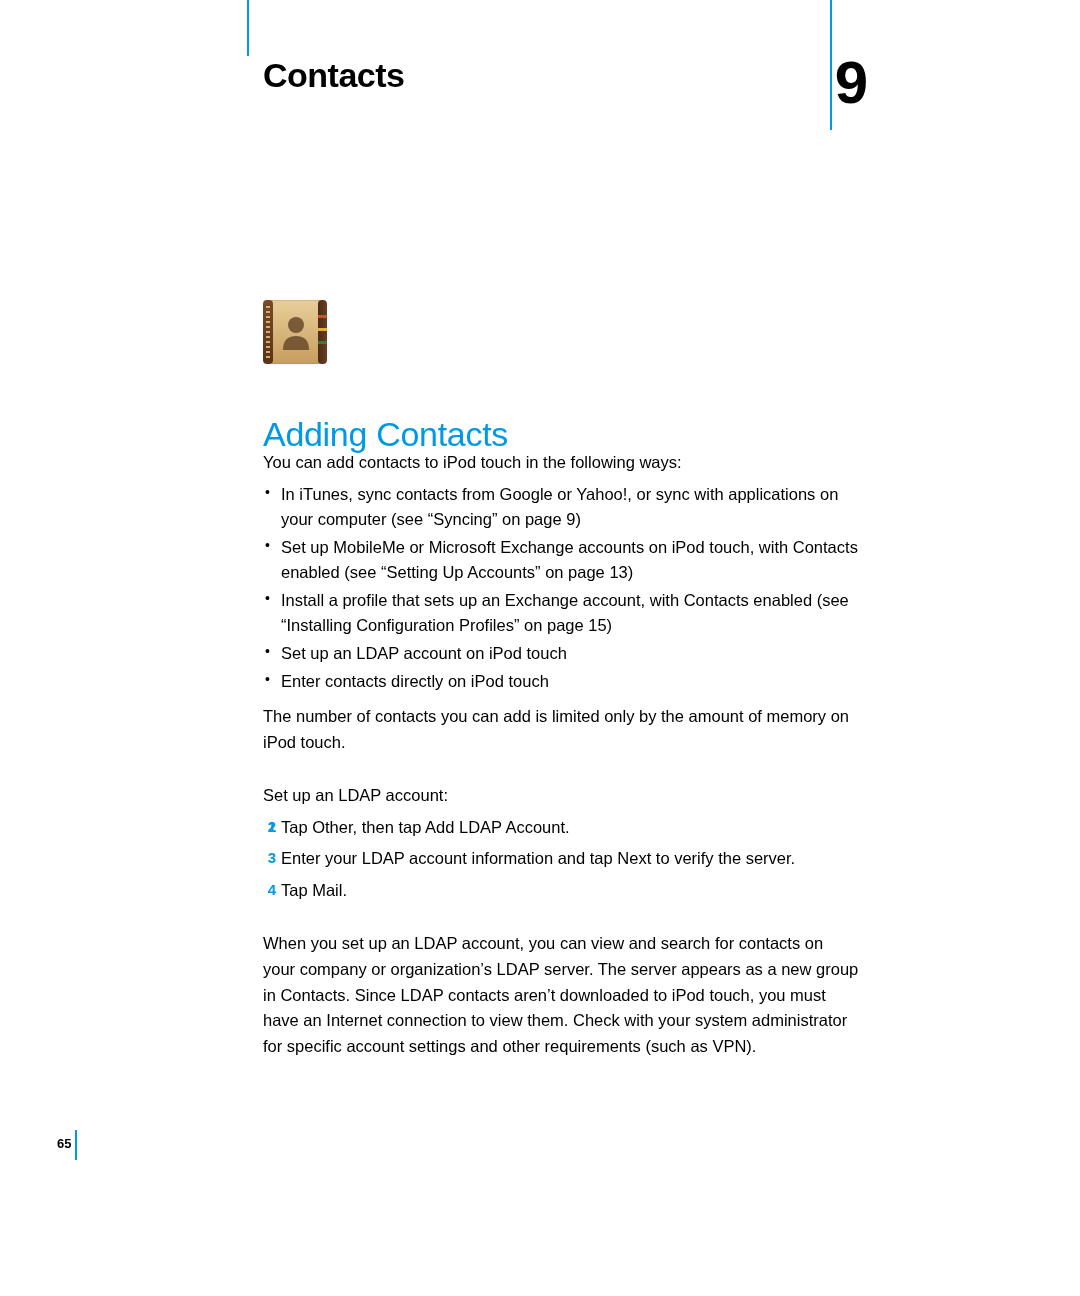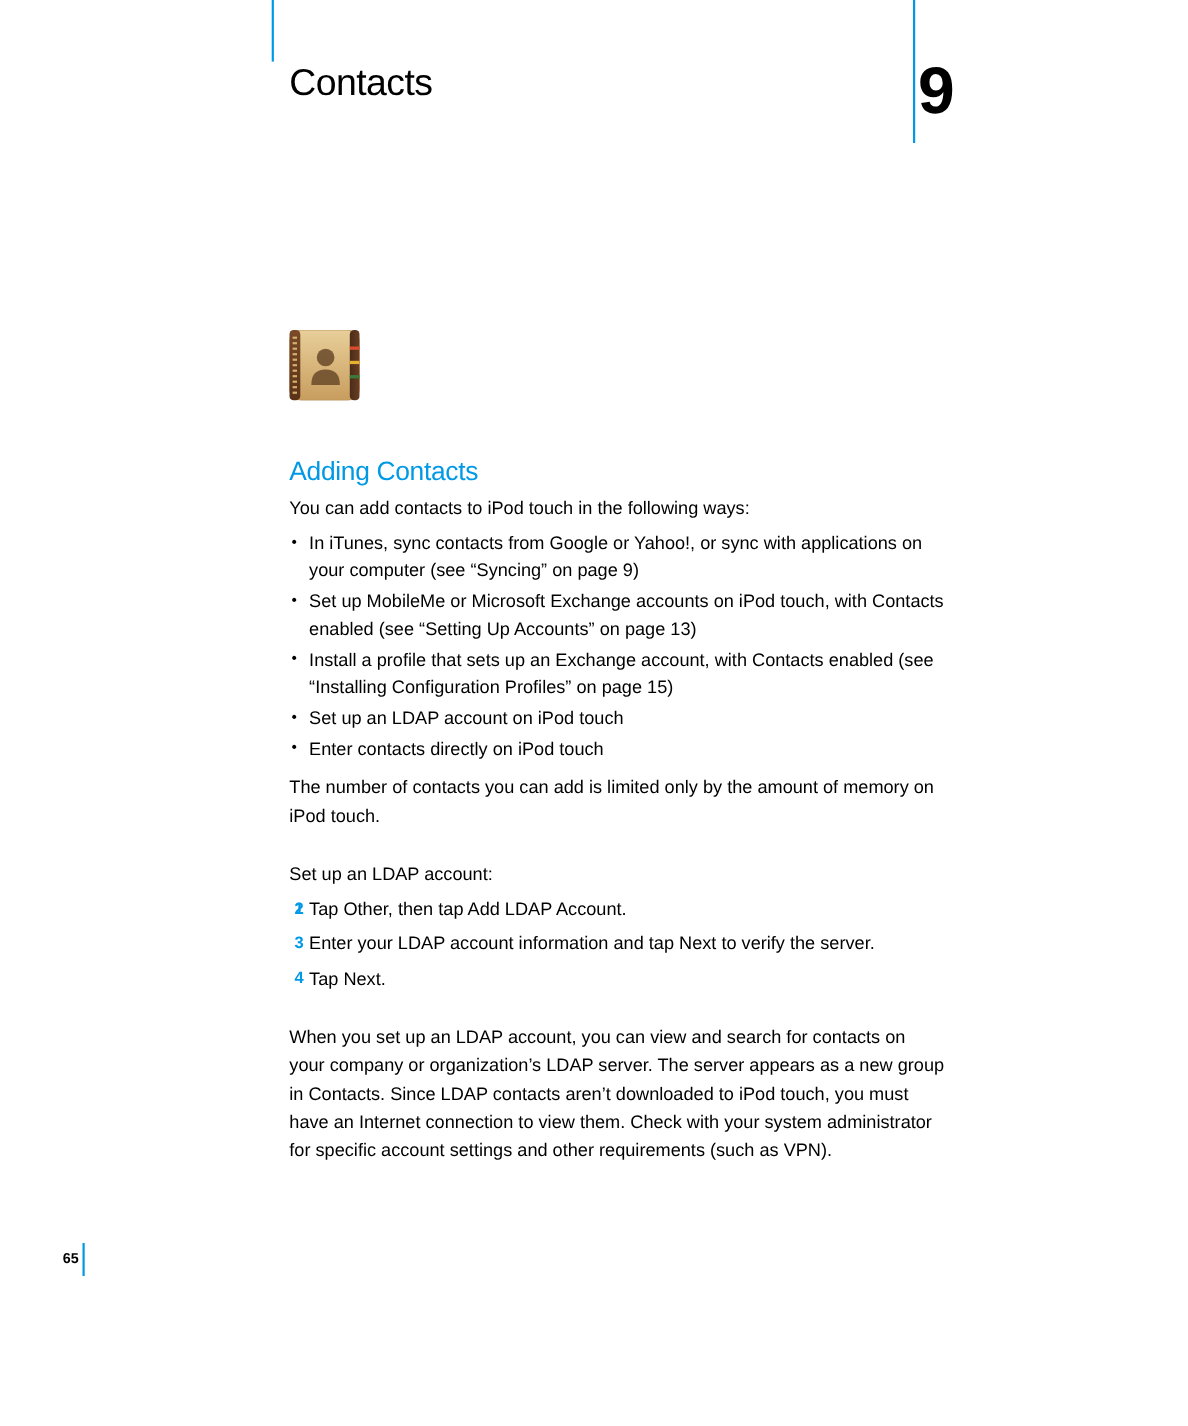--- a/index.html
+++ b/index.html
@@ -34,21 +34,21 @@
     top: 1130px;
     width: 2px;
     height: 30px;
     background: #0099e6;
   }
   .chapter-title {
     position: absolute;
     left: 263px;
     top: 56px;
     font-size: 34px;
-    font-weight: 400;
+    font-weight: 700;
     color: #000;
     letter-spacing: -0.5px;
   }
   .chapter-number {
     position: absolute;
     right: 212px;
     top: 48px;
     font-size: 60px;
     font-weight: 700;
     color: #000;
@@ -57,21 +57,21 @@
     position: absolute;
     left: 263px;
     top: 300px;
     width: 64px;
     height: 64px;
   }
   .section-heading {
     position: absolute;
     left: 263px;
     top: 415px;
-    font-size: 24px;
+    font-size: 34px;
     font-weight: 400;
     color: #0099e6;
     letter-spacing: -0.3px;
   }
   .content {
     position: absolute;
     left: 263px;
     top: 450px;
     width: 596px;
     font-size: 16.5px;
@@ -196,19 +196,19 @@
     <div class="step">
       <span class="num">2</span>
       <span>Tap Other, then tap Add LDAP Account.</span>
     </div>
     <div class="step">
       <span class="num">3</span>
       <span>Enter your LDAP account information and tap Next to verify the server.</span>
     </div>
     <div class="step">
       <span class="num">4</span>
-      <span>Tap Next.</span>
+      <span>Tap Mail.</span>
     </div>
   </div>
   <p class="para-ldap">When you set up an LDAP account, you can view and search for contacts on your company or organization’s LDAP server. The server appears as a new group in Contacts. Since LDAP contacts aren’t downloaded to iPod touch, you must have an Internet connection to view them. Check with your system administrator for specific account settings and other requirements (such as VPN).</p>
 </div>
 
 <div class="page-number">65</div>
 
 </body></html>

